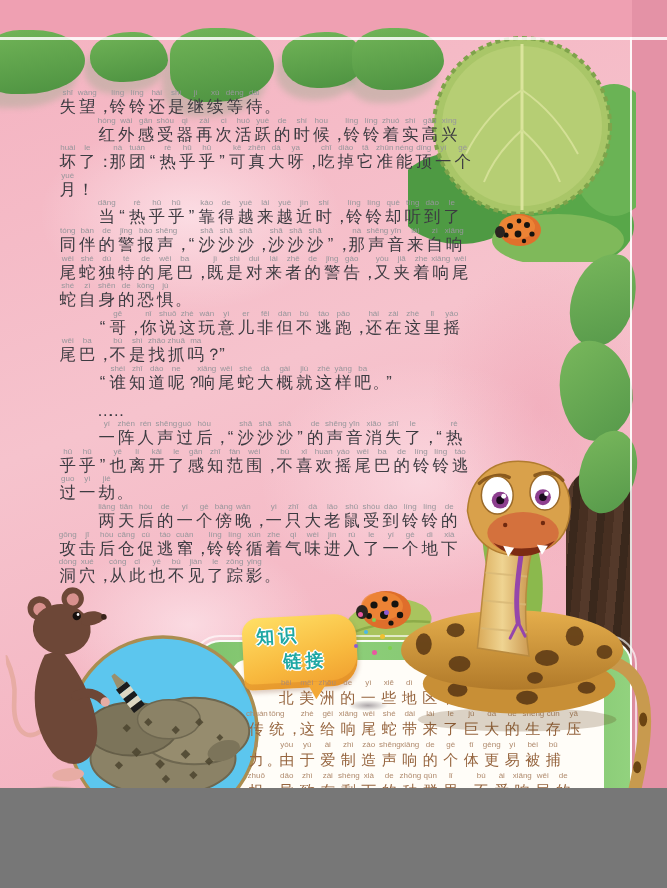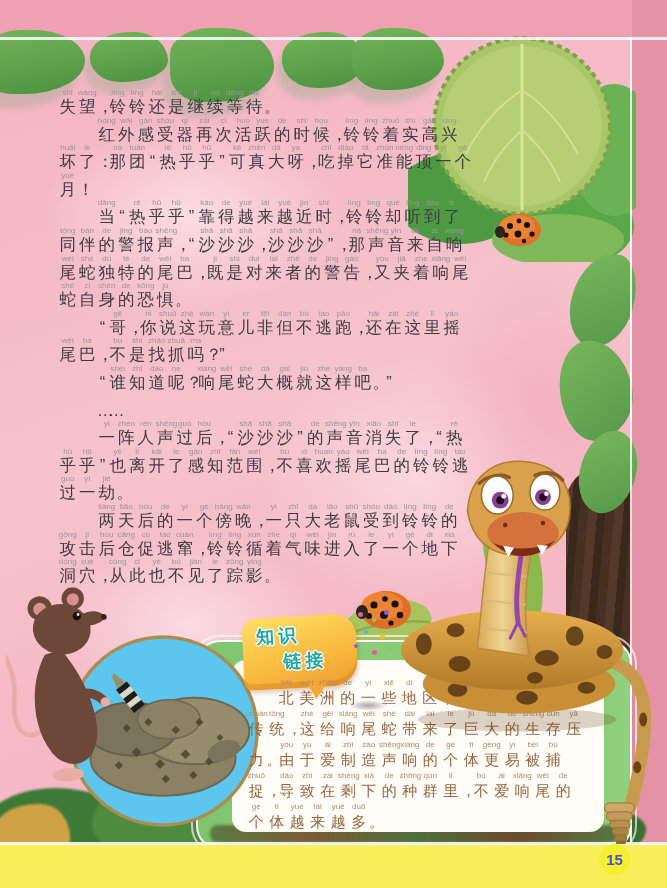--- a/index.html
+++ b/index.html
@@ -1,16 +1,16 @@
 <!DOCTYPE html>
 <html><head>
 <meta charset="utf-8">
 <style>
   html,body{margin:0;padding:0;background:#777;}
-  .page{position:relative;width:667px;height:888px;overflow:hidden;
+  .page{position:relative;width:667px;height:788px;overflow:hidden;
         font-family:"Liberation Sans",sans-serif;
         background:linear-gradient(160deg,#f4b2c0 0%,#f6c3cd 45%,#f3adbc 100%);}
   .abs{position:absolute;}
   
   .patch{position:absolute;border-radius:50%;pointer-events:none;}
   .p1{left:40px;top:120px;width:300px;height:190px;background:radial-gradient(closest-side,rgba(255,238,242,.65),rgba(255,238,242,0));}
   .p2{left:260px;top:360px;width:320px;height:240px;background:radial-gradient(closest-side,rgba(255,235,240,.55),rgba(255,235,240,0));}
   .p3{left:60px;top:540px;width:260px;height:170px;background:radial-gradient(closest-side,rgba(255,240,244,.6),rgba(255,240,244,0));}
   .p4{left:430px;top:250px;width:220px;height:320px;background:radial-gradient(closest-side,rgba(236,150,170,.35),rgba(236,150,170,0));}
   .top-outer{left:0;top:0;width:667px;height:38px;background:#efa0b2;z-index:1;}

